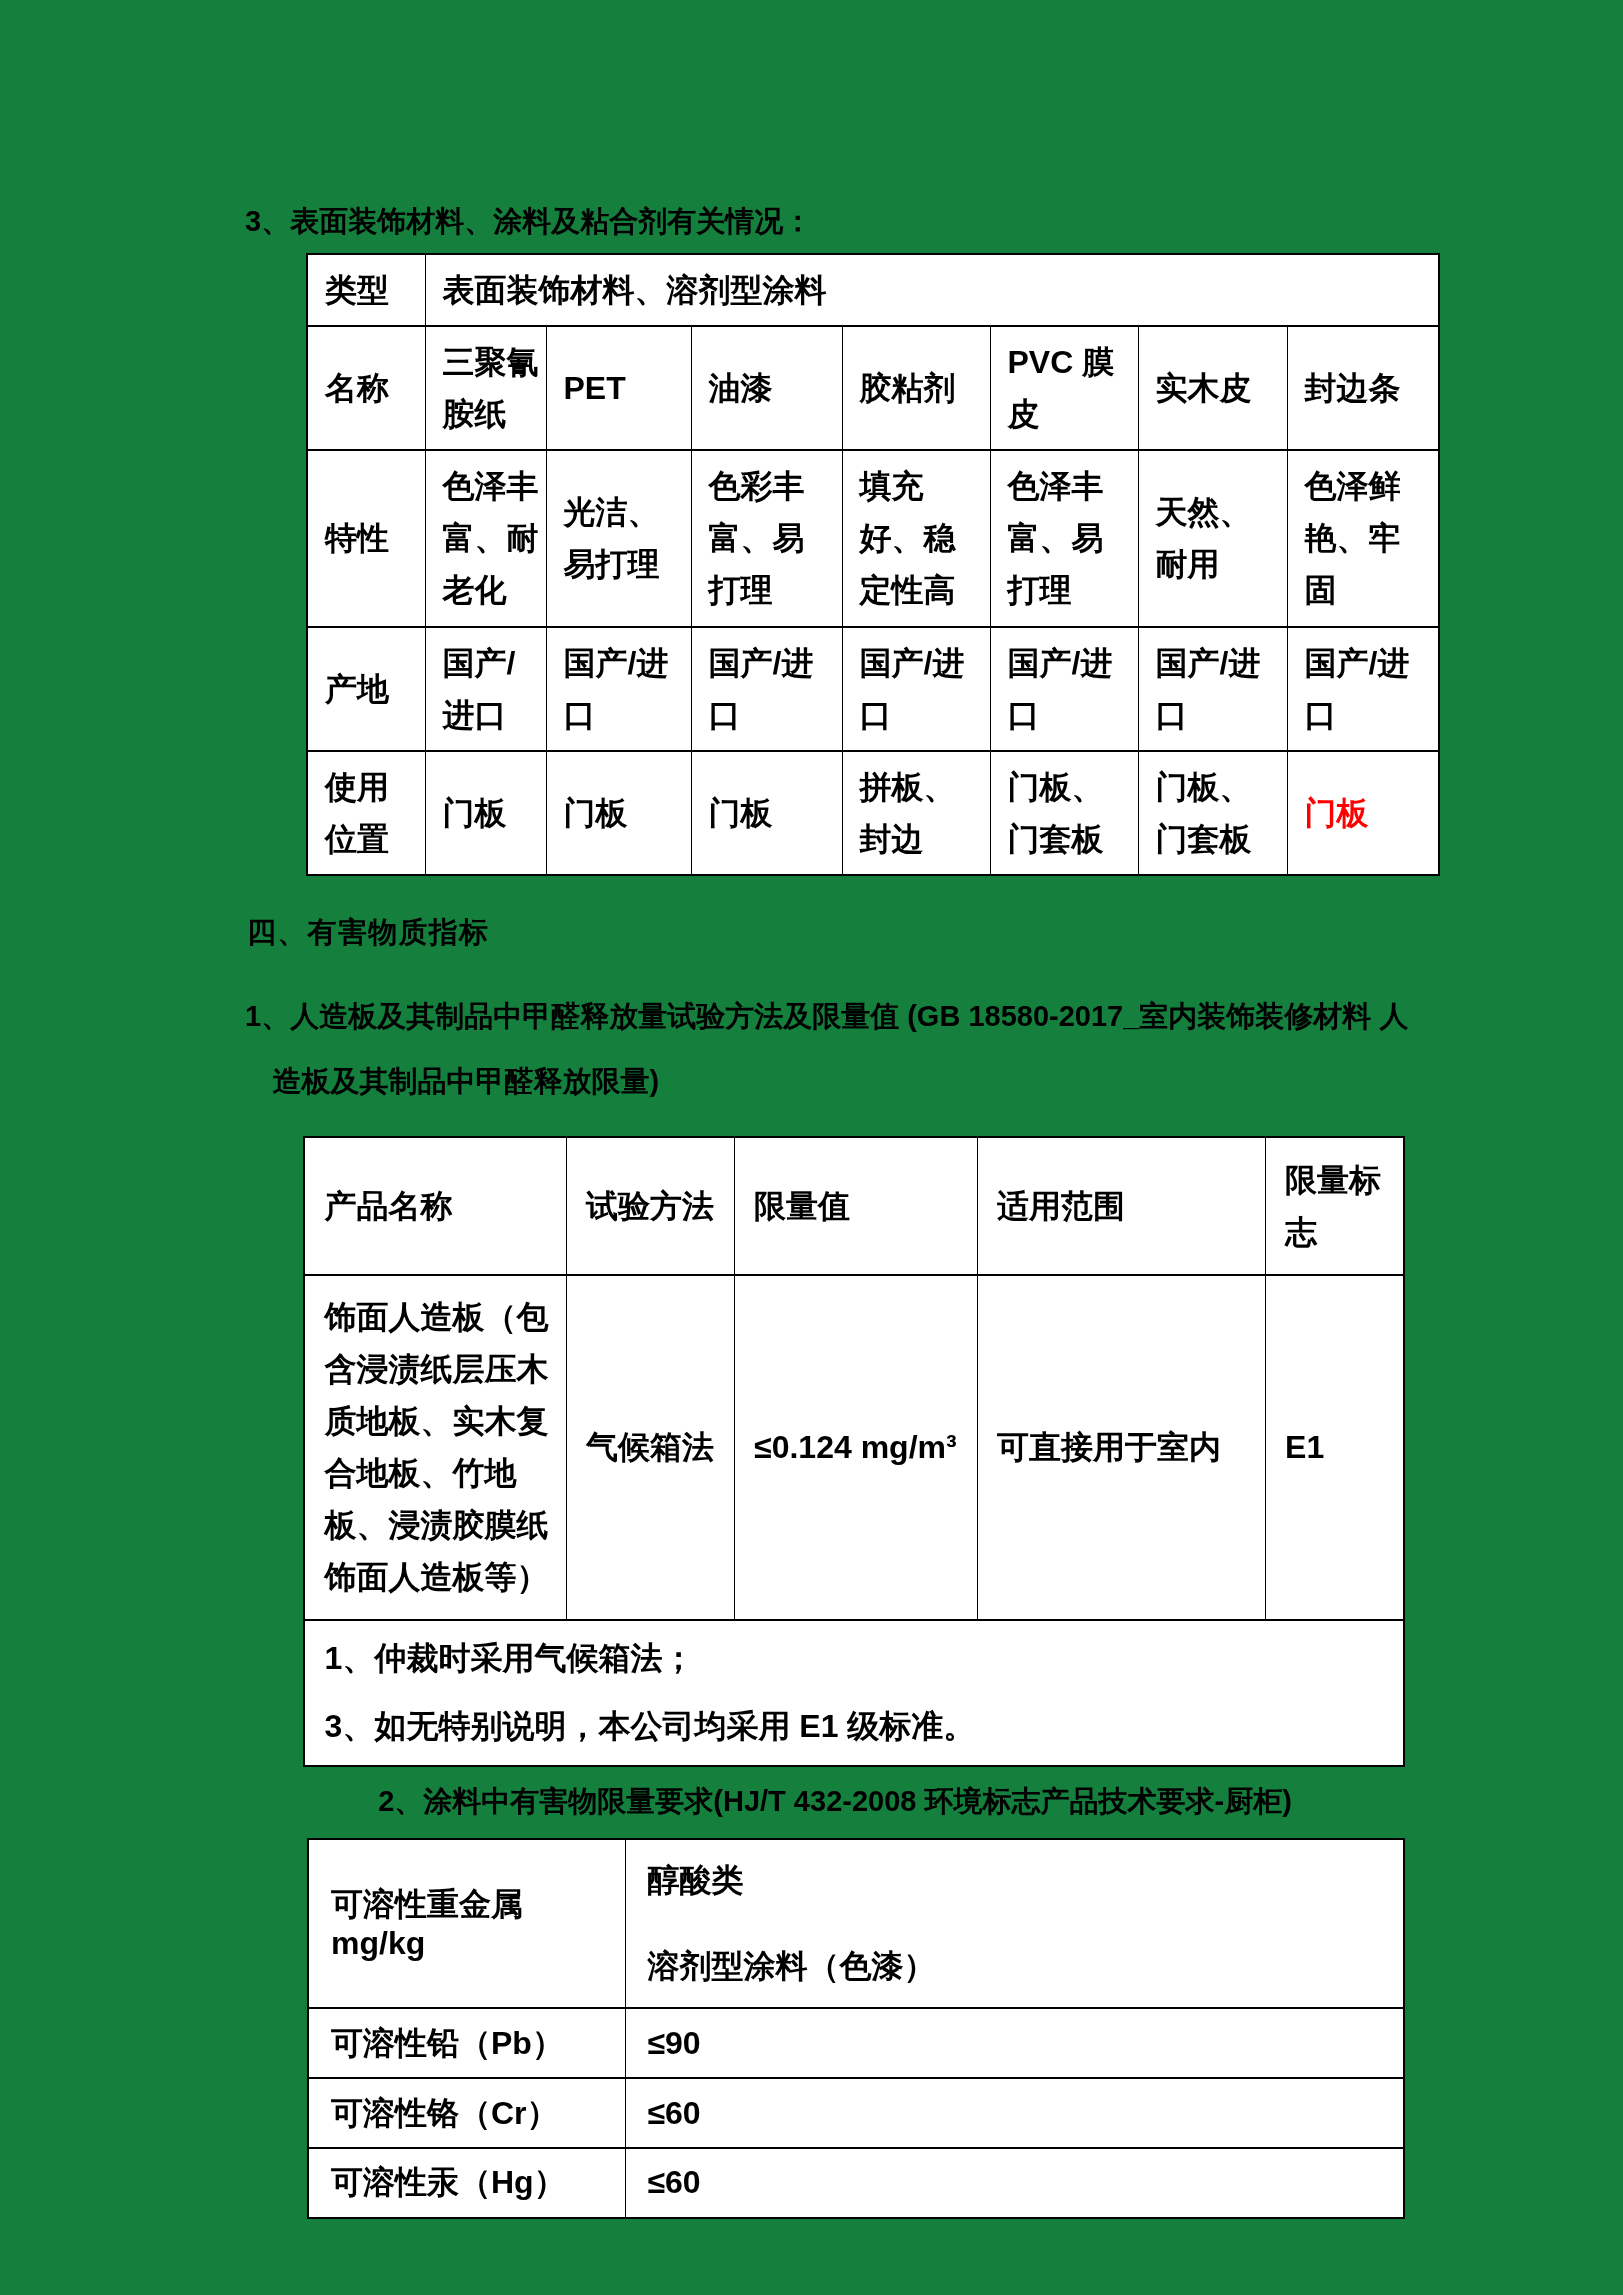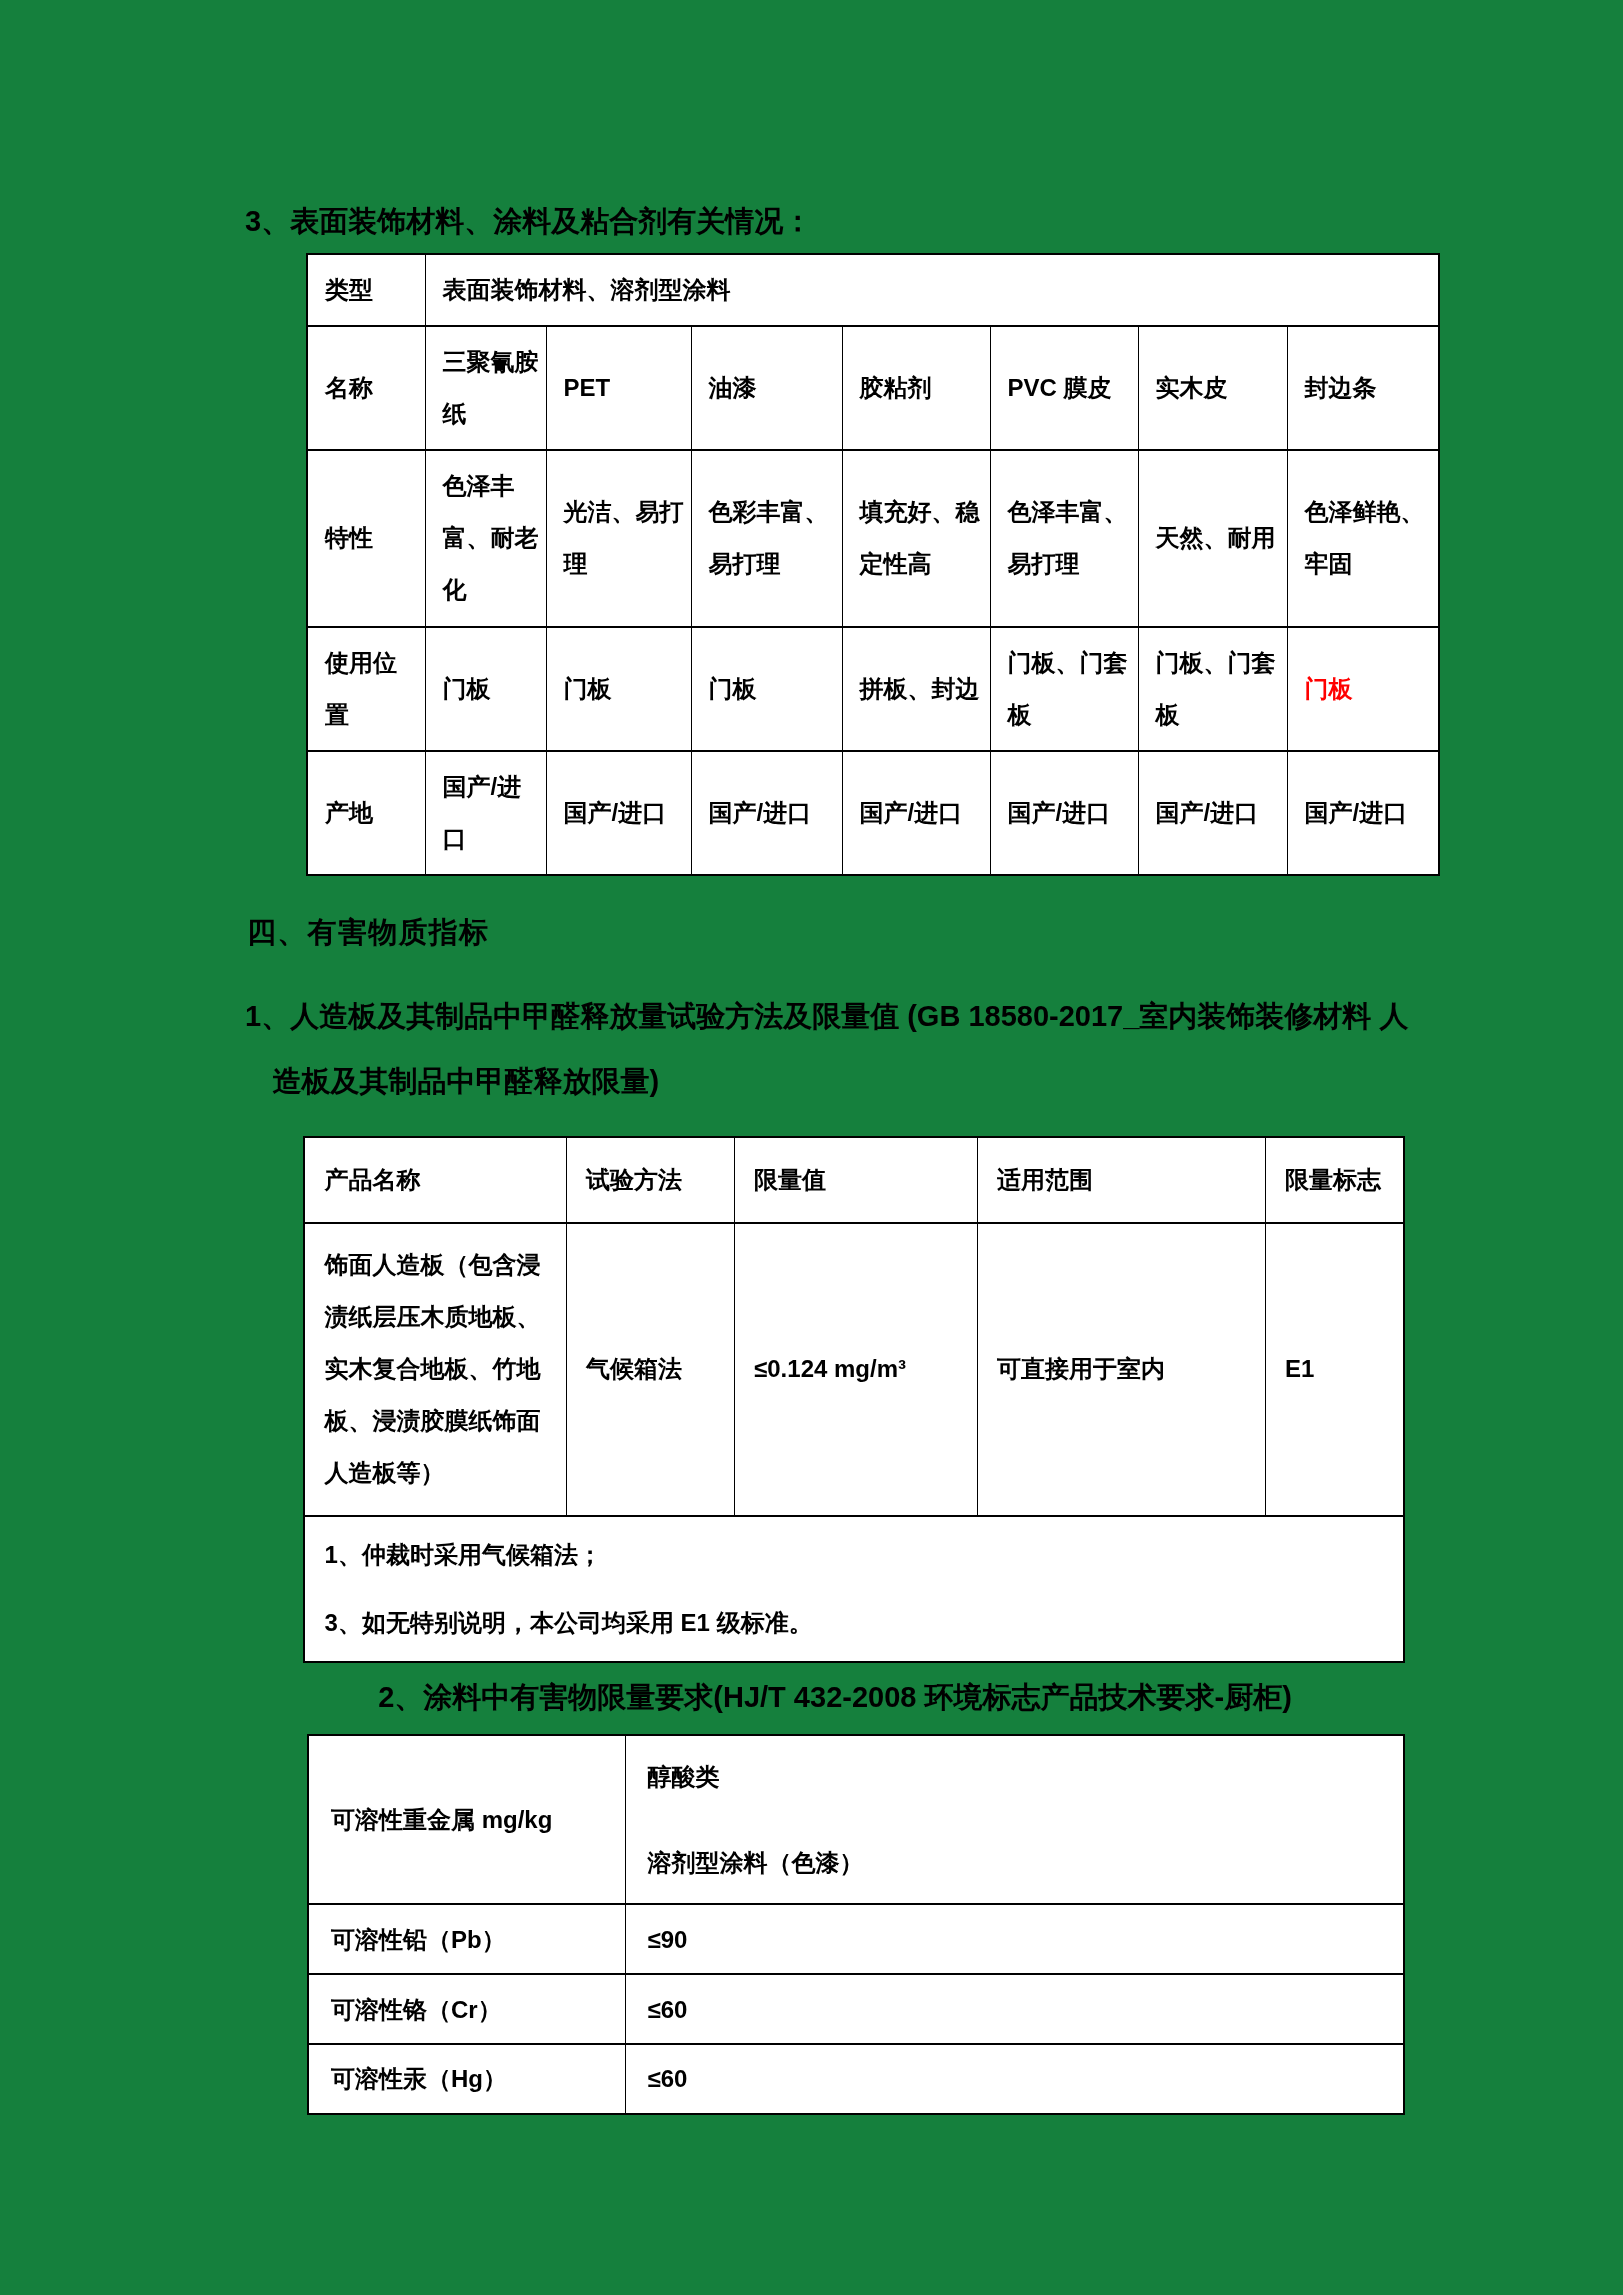--- a/index.html
+++ b/index.html
@@ -13,21 +13,21 @@
 
   
   .item-heading { font-size:29px; line-height:42px; margin-left:245px; }
   .para { font-size:29px; line-height:65px; width:1184px; }
   .para.hang { padding-left:27.5px; text-indent:-27.5px; }
   .section-heading { font-size:29px; line-height:52px; margin:30px 0 0 247px; letter-spacing:1.3px; }
 
   
   table { border-collapse:collapse; table-layout:fixed; background:#fff; }
   td { border:1.3px solid #000; border-top-width:2.6px; border-bottom-width:2.6px;
-       vertical-align:middle; font-size:24px; text-align:left; }
+       vertical-align:middle; font-size:32px; text-align:left; }
 
   
   .t1 { margin:10.5px 0 0 306px; width:1131px; border:2.6px solid #000; }
   .t1 td { line-height:52px; padding:9.2px 6.5px 9.2px 17px; }
 
   
   .t2 { margin:22px 0 0 303px; width:1099px; border:2.6px solid #000; }
   .t2 td { line-height:52px; padding:15.7px 6.5px 15.7px 19.6px; }
   .t2 .notes-cell { padding:18.3px 6.5px 18.3px 19.6px; }
   .note-line { line-height:39px; }
@@ -80,38 +80,38 @@
       <td>特性</td>
       <td>色泽丰富、耐老化</td>
       <td>光洁、易打理</td>
       <td>色彩丰富、易打理</td>
       <td>填充好、稳定性高</td>
       <td>色泽丰富、易打理</td>
       <td>天然、耐用</td>
       <td>色泽鲜艳、牢固</td>
     </tr>
     <tr>
+      <td>产地</td>
+      <td>国产/进口</td>
+      <td>国产/进口</td>
+      <td>国产/进口</td>
+      <td>国产/进口</td>
+      <td>国产/进口</td>
+      <td>国产/进口</td>
+      <td>国产/进口</td>
+    </tr>
+    <tr>
       <td>使用位置</td>
       <td>门板</td>
       <td>门板</td>
       <td>门板</td>
       <td>拼板、封边</td>
       <td>门板、门套板</td>
       <td>门板、门套板</td>
       <td class="red">门板</td>
-    </tr>
-    <tr>
-      <td>产地</td>
-      <td>国产/进口</td>
-      <td>国产/进口</td>
-      <td>国产/进口</td>
-      <td>国产/进口</td>
-      <td>国产/进口</td>
-      <td>国产/进口</td>
-      <td>国产/进口</td>
     </tr>
   </tbody>
     </table>
 
   <div class="section-heading">四、有害物质指标</div>
 
   <div class="spacer-a"></div>
   <div class="para hang" style="margin-left:245px;">1、人造板及其制品中甲醛释放量试验方法及限量值 (GB 18580-2017_室内装饰装修材料 人造板及其制品中甲醛释放限量)</div>
 
   <table class="t2">

